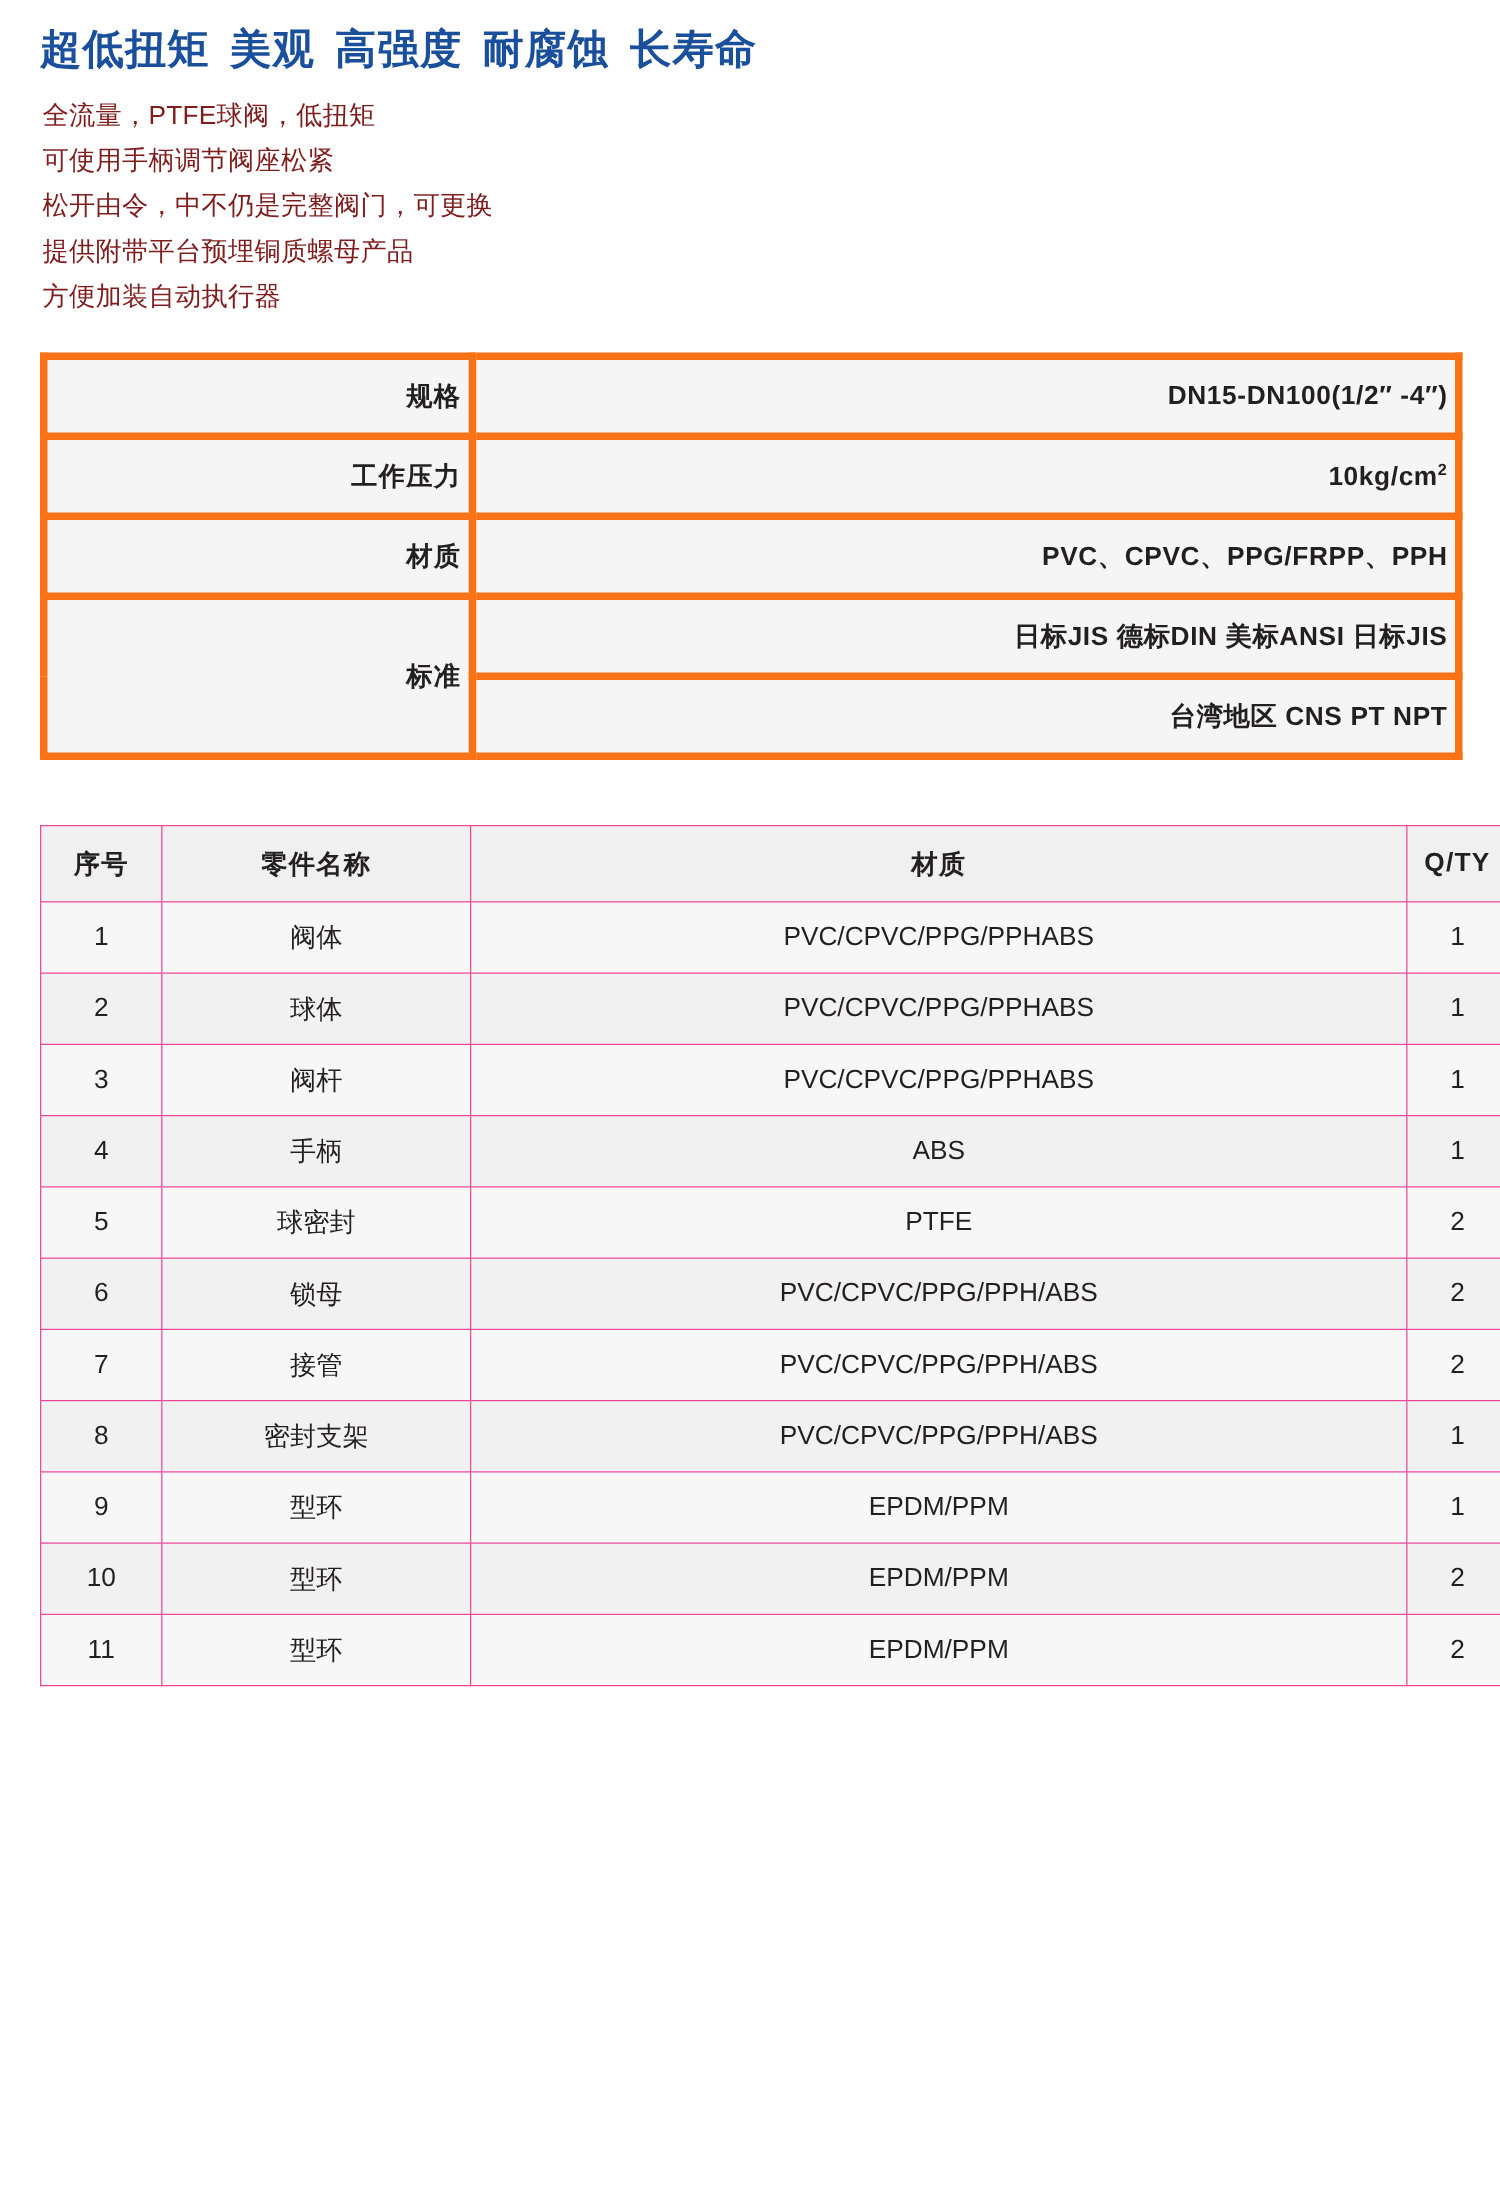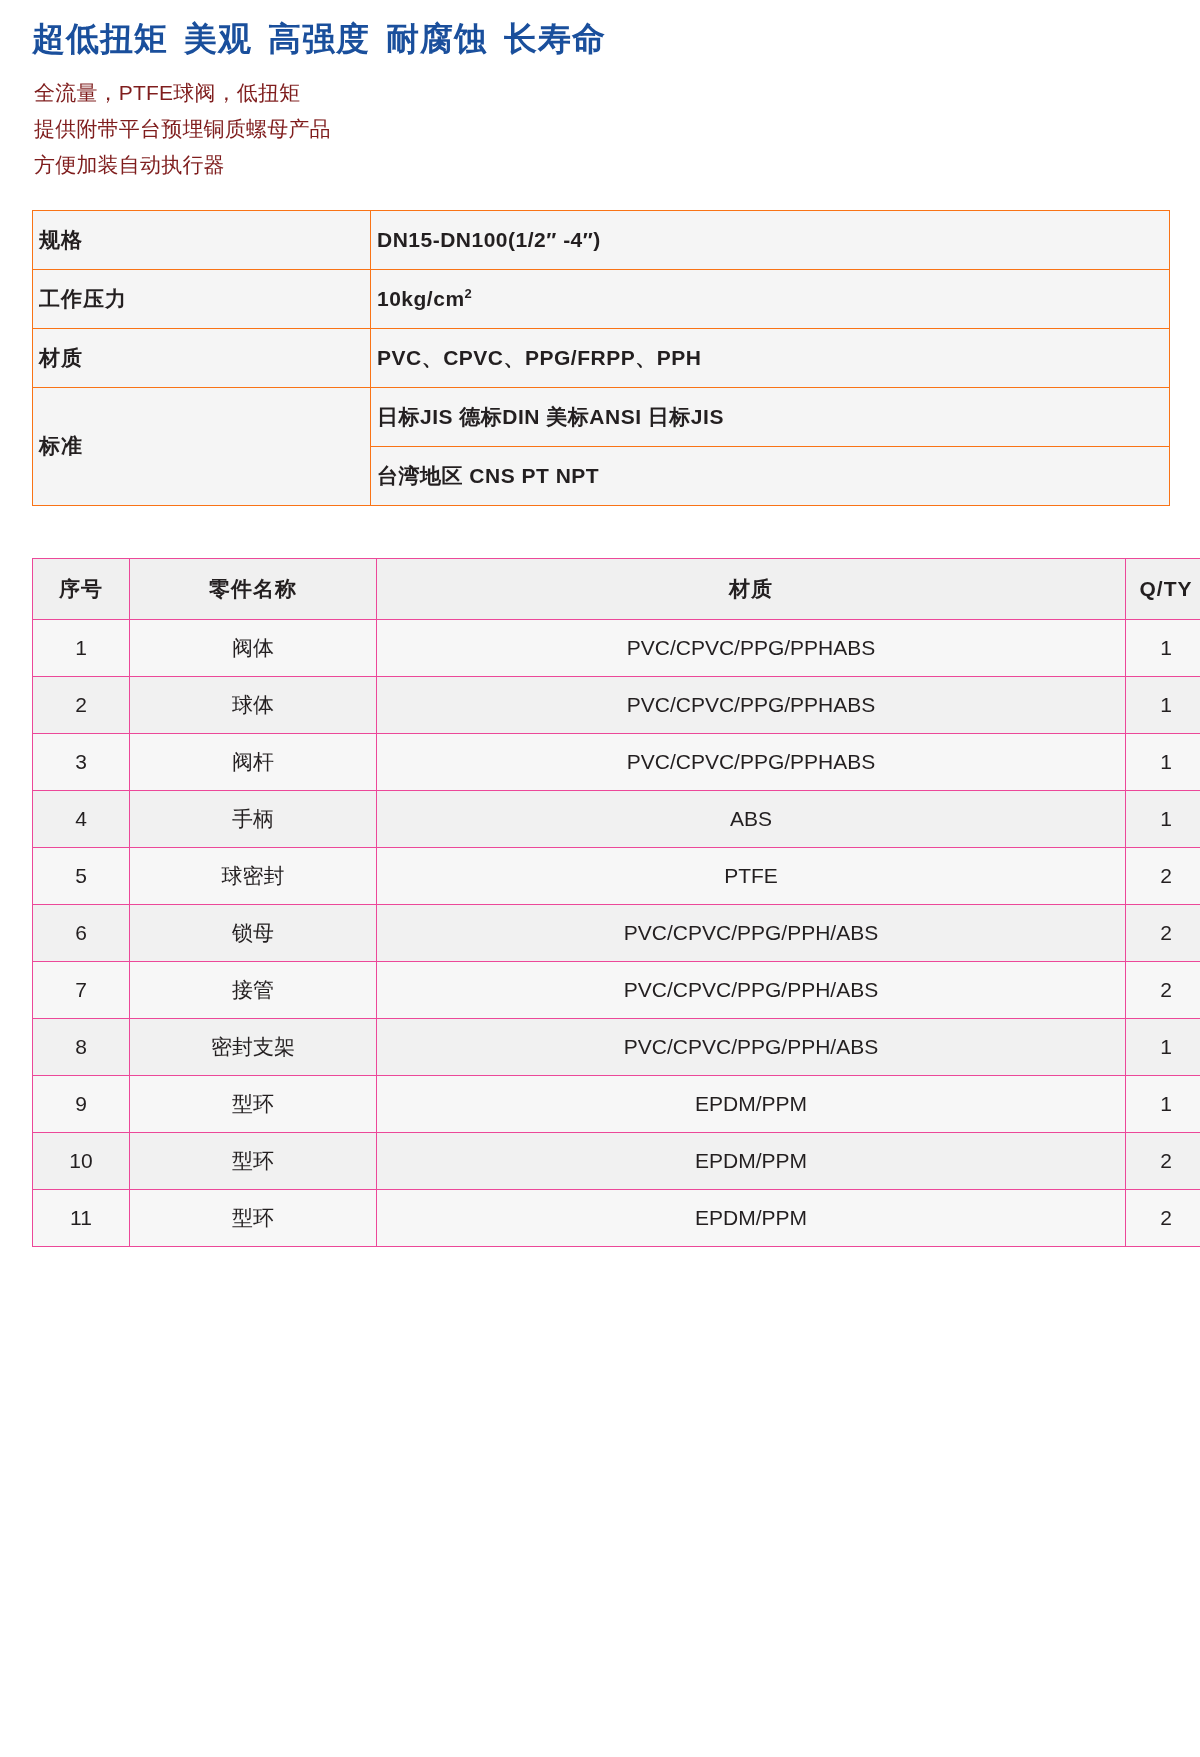--- a/index.html
+++ b/index.html
@@ -47,25 +47,25 @@
   }
 
   
   .spec-table {
     border-collapse: collapse;
     width: 1138px;
     margin: 0 0 52px 2px;
     table-layout: fixed;
   }
   .spec-table td {
-    border: 1px solid #f97316;
+    border: 6px solid #f97316;
     background: #f5f5f5;
     font-size: 21px;
     color: #231f20;
-    text-align: left;
+    text-align: right;
     vertical-align: middle;
     padding: 15px 6px;
   }
   .spec-table td.label {
     width: 325px;
     font-weight: bold;
     letter-spacing: 1px;
   }
   .spec-table td.value {
     font-weight: bold;
@@ -113,20 +113,22 @@
 <body>
 
 <div class="page">
 
   <h1 class="headline">
     <span>超低扭矩</span><span class="gap"></span><span>美观</span><span class="gap"></span><span>高强度</span><span class="gap"></span><span>耐腐蚀</span><span class="gap"></span><span>长寿命</span>
   </h1>
 
   <div class="features">
     <div class="feature-line">全流量，PTFE球阀，低扭矩</div>
+    <div class="feature-line">可使用手柄调节阀座松紧</div>
+    <div class="feature-line">松开由令，中不仍是完整阀门，可更换</div>
     <div class="feature-line">提供附带平台预埋铜质螺母产品</div>
     <div class="feature-line">方便加装自动执行器</div>
   </div>
 
   <table class="spec-table">
     <tbody>
       <tr>
         <td class="label">规格</td>
         <td class="value">DN15-DN100(1/2″ -4″)</td>
       </tr>

